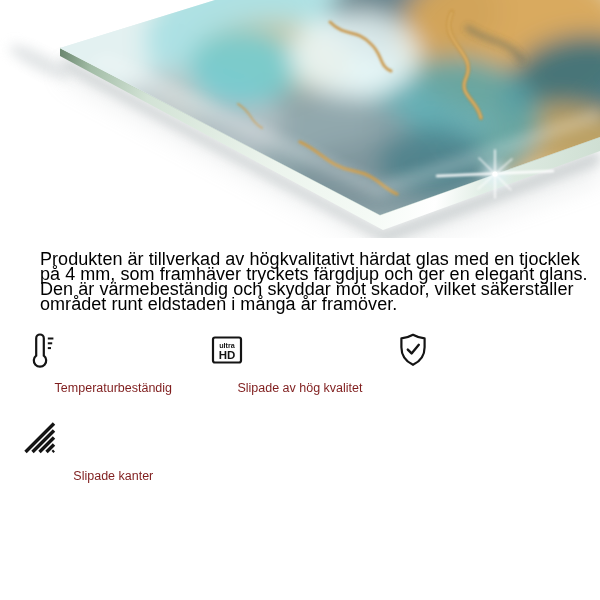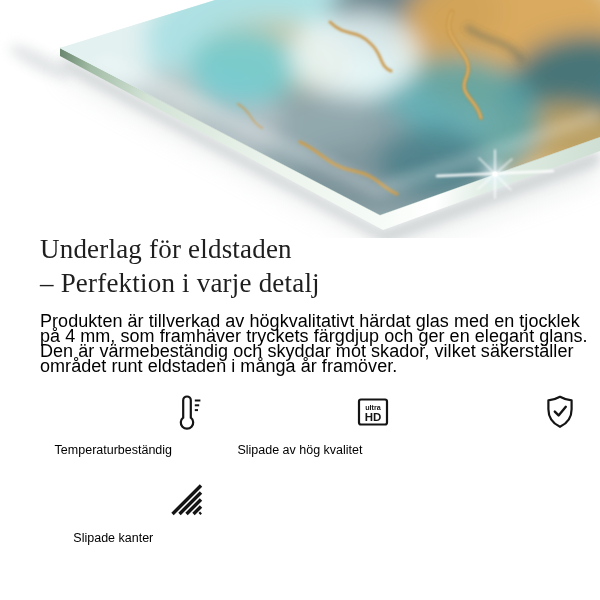--- a/index.html
+++ b/index.html
@@ -13,23 +13,23 @@
   
   .content{padding:0 40px;}
   h1{margin:-6px 0 0;font-family:"Liberation Serif","DejaVu Serif",serif;
      font-weight:400;font-size:27px;line-height:34px;color:#1e1e1e;letter-spacing:.2px;}
   h1 span{display:block;}
   .lead{margin:14px 0 0;font-size:18px;line-height:15px;color:#000000;width:548px;letter-spacing:.05px;}
 
   
   .features{margin:18px 20px 0;display:grid;grid-template-columns:1fr 1fr 1fr;row-gap:22px;}
   .feature{text-align:center;}
-  .feature .icon{height:40px;display:flex;align-items:center;justify-content:flex-end;}
+  .feature .icon{height:40px;display:flex;align-items:center;justify-content:flex-start;}
   .feature .icon svg{display:block;}
-  .feature .label{margin-top:11px;font-size:12.5px;line-height:15px;color:#000000;}
+  .feature .label{margin-top:11px;font-size:12.5px;line-height:15px;color:#7f1d1d;}
 </style>
 </head>
 <body>
 
 <div class="page">
 
   <div class="hero">
     <svg width="600" height="238" viewBox="0 0 600 238">
       <defs>
         <clipPath id="surf">
@@ -107,24 +107,20 @@
           <path d="M495 150 L495 198" stroke-width="1.6" opacity="0.9"></path>
           <path d="M479 158 L511 190" stroke-width="1.3" opacity="0.85"></path>
           <path d="M512 159 L478 189" stroke-width="1.3" opacity="0.85"></path>
         </g>
         <circle cx="495" cy="174" r="2.6" fill="#ffffff"></circle>
       </g>
     </svg>
   </div>
 
   <div class="content">
-    <h1>
-      <span>Underlag för eldstaden</span>
-      <span>– Perfektion i varje detalj</span>
-    </h1>
     <p class="lead">Produkten är tillverkad av högkvalitativt härdat glas med en tjocklek på 4 mm, som framhäver tryckets färgdjup och ger en elegant glans. Den är värmebeständig och skyddar mot skador, vilket säkerställer området runt eldstaden i många år framöver.</p>
   </div>
 
   <div class="features">
 
     <div class="feature">
       <div class="icon">
         <svg width="40" height="40" viewBox="0 0 40 40" fill="none" stroke="#141414" stroke-width="2.2">
           <path d="M16.2 8.3 A3.8 3.8 0 0 1 23.8 8.3 L23.8 25.6 A6.2 6.2 0 1 1 16.2 25.6 Z"></path>
           <g stroke-width="2">

